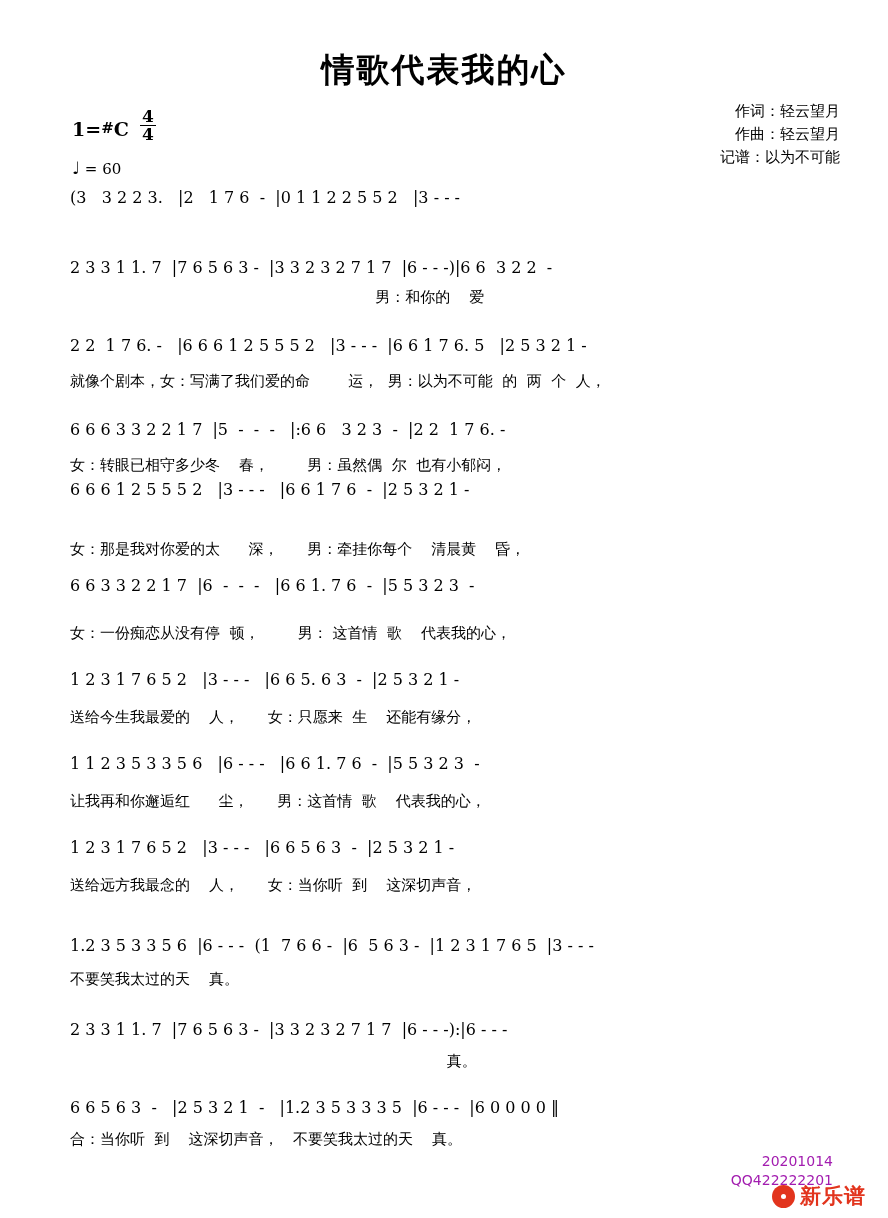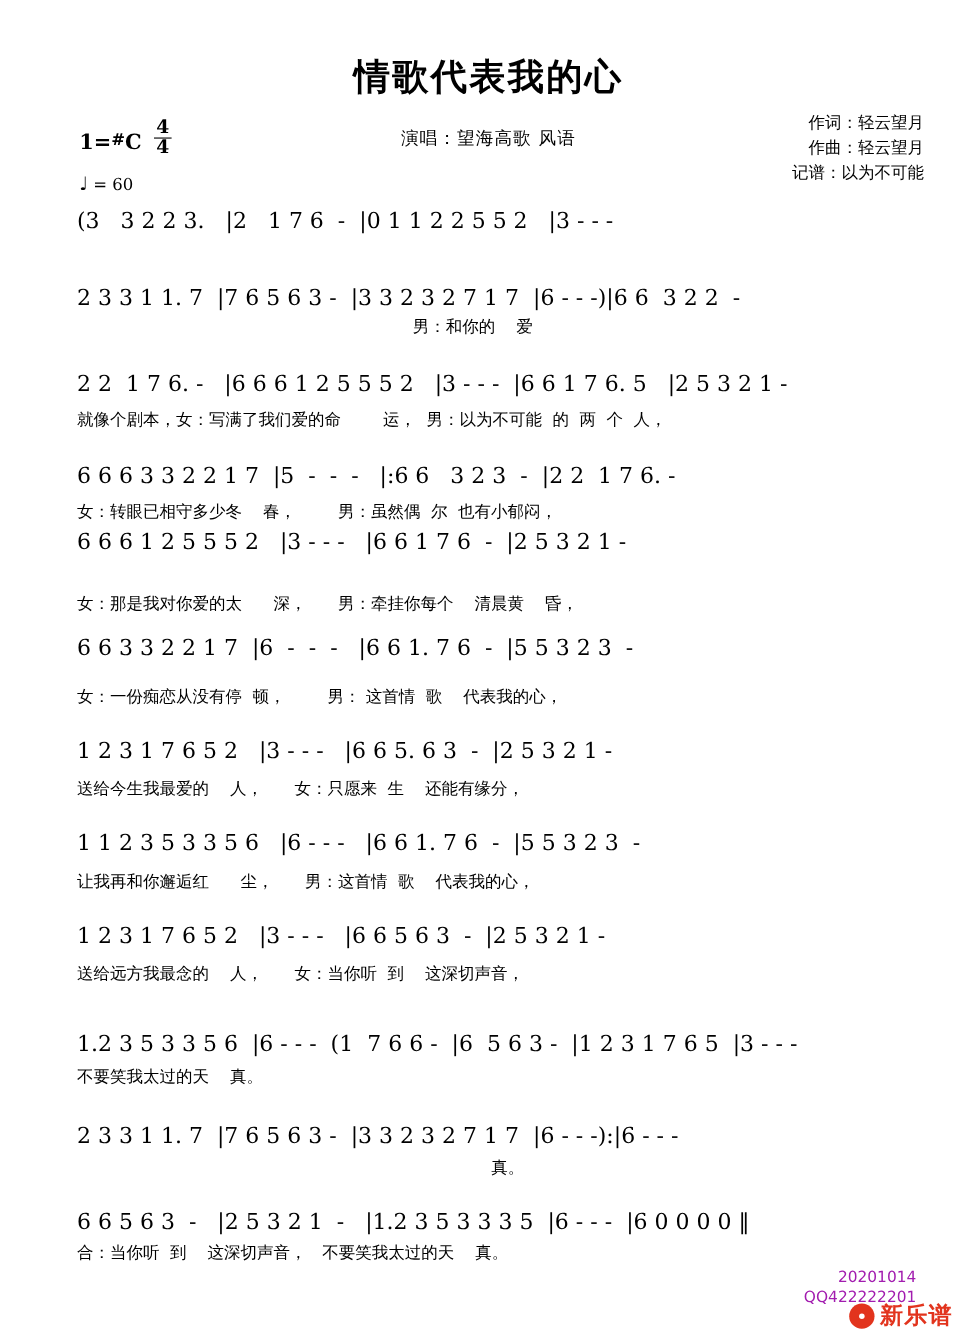--- a/index.html
+++ b/index.html
@@ -85,21 +85,21 @@
   .system {
     position: absolute;
     left: 0;
     width: 888px;
   }
   .notes {
     position: absolute;
     left: 70px;
     width: 760px;
     font-family: "DejaVu Serif", serif;
-    font-size: 20px;
+    font-size: 16px;
     letter-spacing: 0px;
     white-space: pre;
   }
   .lyrics {
     position: absolute;
     left: 70px;
     width: 790px;
     font-family: "DejaVu Sans", sans-serif;
     font-size: 15px;
     white-space: pre;
@@ -141,21 +141,20 @@
     letter-spacing: 1px;
   }
 </style>
 </head>
 <body>
 
 <div class="sheet">
 
   <div class="title">情歌代表我的心</div>
 
-  <div class="singer">演唱：望海高歌 风语</div>
 
   <div class="credits">
     <div>作词：轻云望月</div>
     <div>作曲：轻云望月</div>
     <div>记谱：以为不可能</div>
   </div>
 
   <div class="keysig">
     <span>1=</span><span class="sharp">#</span><span>C</span>
   </div>

